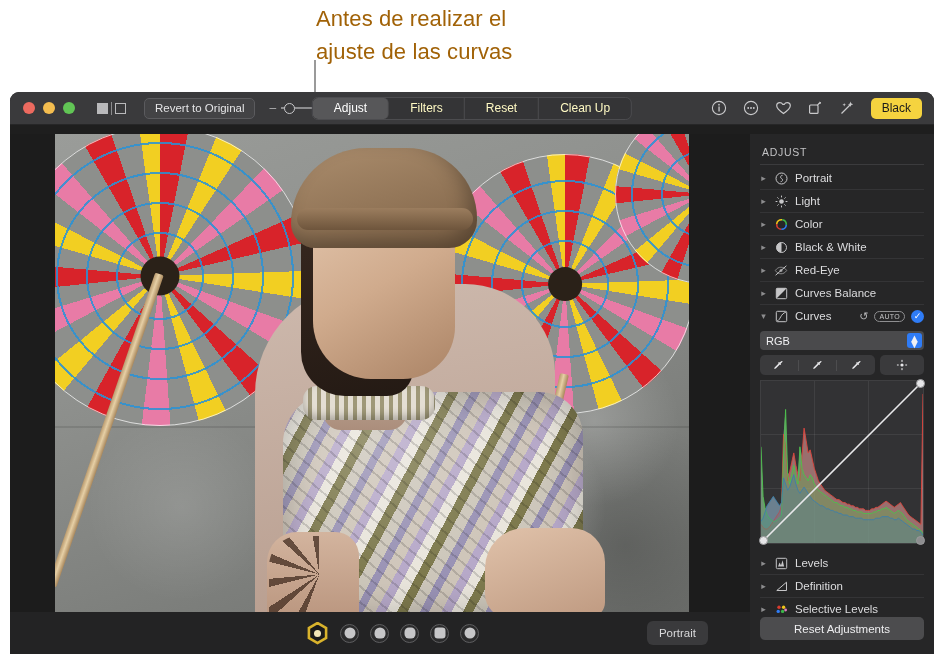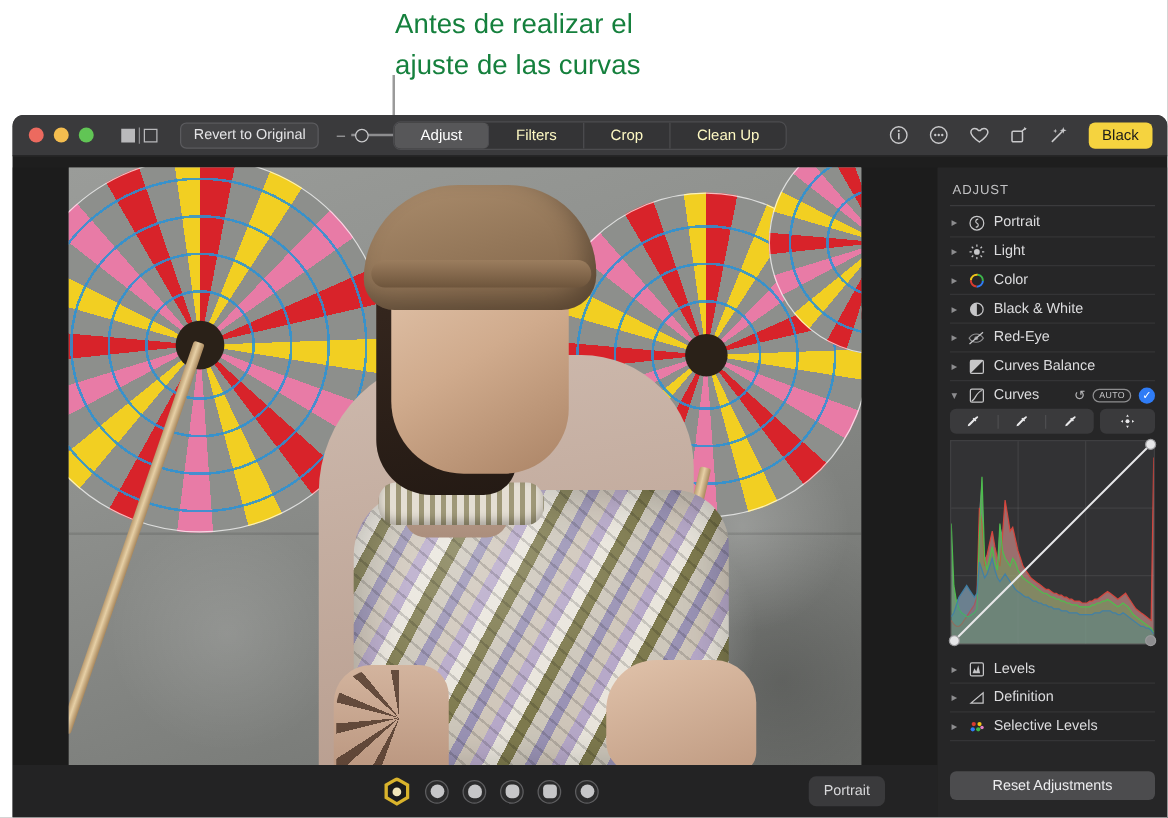--- a/index.html
+++ b/index.html
@@ -7,21 +7,21 @@
     width: 934px; height: 654px;
     background: #ffffff;
     font-family: "Liberation Sans", sans-serif;
     overflow: hidden;
   }
   #root { position: relative; width: 934px; height: 654px; background: #fff; }
 
   
   .callout-text {
     position: absolute; left: 316px; top: 2px; width: 300px;
-    font-size: 22px; line-height: 33px; color: #15803d; letter-spacing: 0.1px;
+    font-size: 22px; line-height: 33px; color: #a16207; letter-spacing: 0.1px;
     white-space: pre-line;
   }
   .callout-line {
     position: absolute; left: 314px; top: 60px; width: 2px; height: 116px;
     background: #9a9a9a;
   }
 
   
   .window {
     position: absolute; left: 10px; top: 92px; width: 924px; height: 562px;
@@ -346,21 +346,21 @@
         <div class="zoom-track">
           <div class="zoom-rail"></div>
           <div class="zoom-knob"></div>
         </div>
         <div class="zs-plus">+</div>
       </div>
 
       <div class="tabs">
         <div class="tab active">Adjust</div>
         <div class="tab">Filters</div>
-        <div class="tab">Crop</div>
+        <div class="tab">Reset</div>
         <div class="tab">Clean Up</div>
       </div>
 
       <div class="right-tools">
         <div class="ticon">
           <svg width="16" height="16" viewBox="0 0 16 16">
               <circle cx="8" cy="8" r="6.6" fill="none" stroke="#c9c9cb" stroke-width="1.1"></circle>
               <circle cx="8" cy="4.7" r=".85" fill="#c9c9cb"></circle>
               <rect x="7.4" y="6.5" width="1.3" height="5" fill="#c9c9cb"></rect>
             </svg>
@@ -565,20 +565,27 @@
             </svg>
         </div>
         <div class="sb-label">Curves</div>
         <div class="curve-hdr-icons">
           <div class="undo-ico">↺</div>
           <div class="auto-pill">AUTO</div>
           <div class="check-circle">✓</div>
         </div>
       </div>
 
+      <div class="rgb-popup">
+        <span>RGB</span>
+        <div class="popup-stepper">
+          <span>▲</span>
+          <span>▼</span>
+        </div>
+      </div>
 
       <div class="tool-row">
         <div class="dropper-group">
           <div class="dropper">
             <svg width="11" height="11" viewBox="0 0 11 11">
                 <path d="M8.4 1.2c.7-.7 1.6.2.9.9L7.6 3.8l.5.5-.8.8-.5-.5-4 4-1.6.4.4-1.6 4-4-.5-.5.8-.8.5.5z" fill="#e8e8ea"></path>
               </svg>
           </div>
           <div class="dropper">
             <svg width="11" height="11" viewBox="0 0 11 11">

